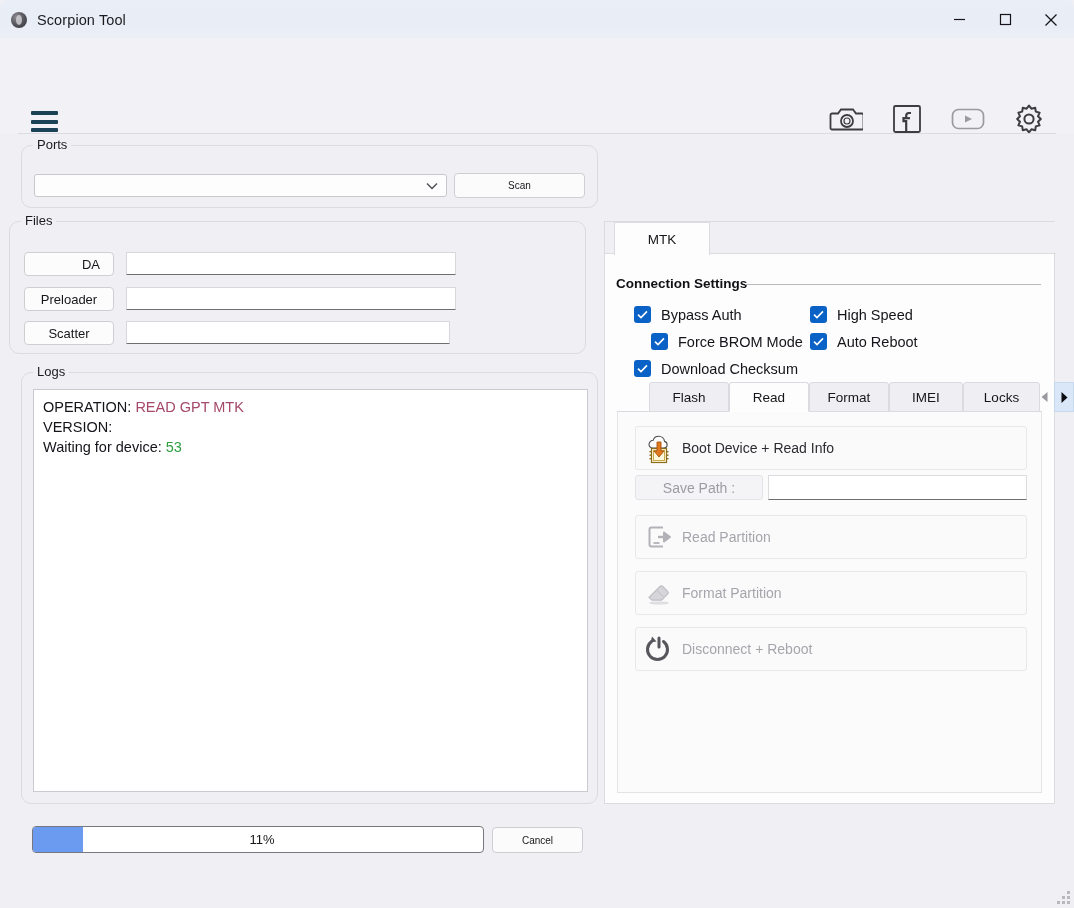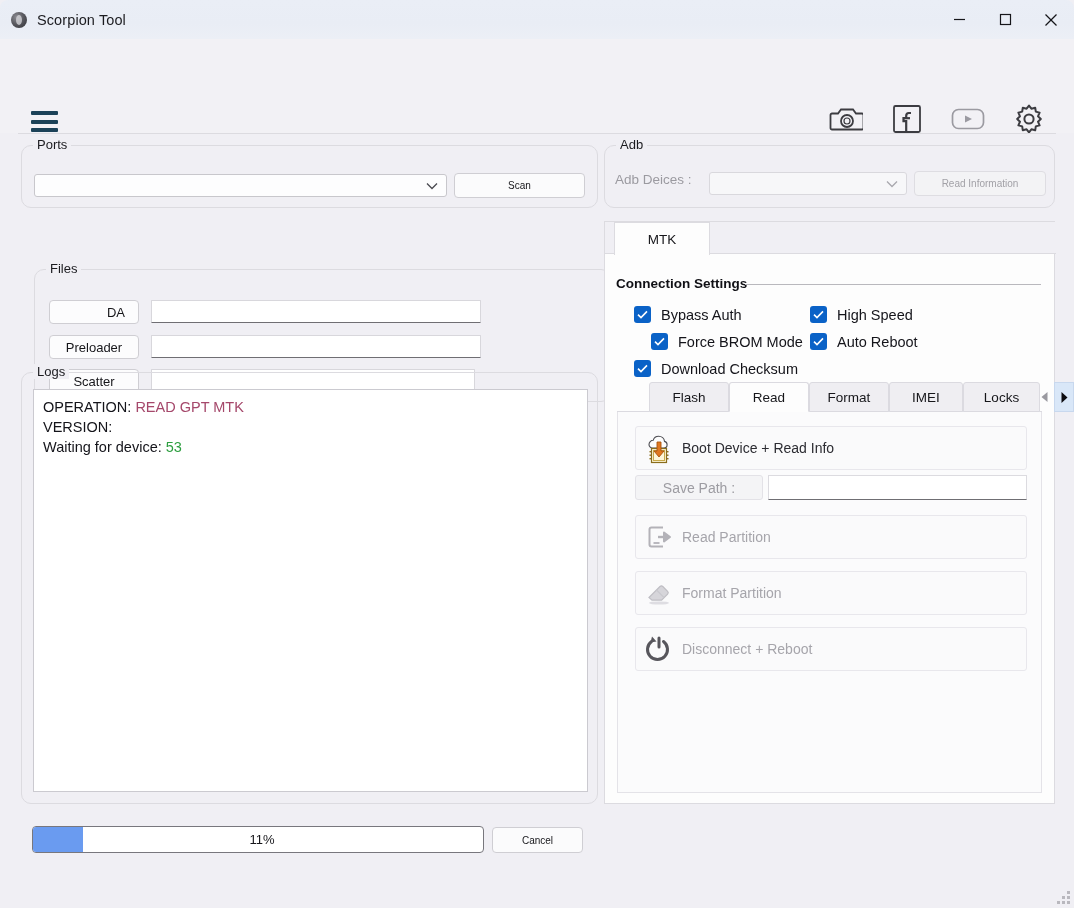--- a/index.html
+++ b/index.html
@@ -89,21 +89,21 @@
   #ports-combo { left: 12px; top: 28px; width: 413px; }
   .btn {
     position: absolute; background: #fbfbfc; border: 1px solid #cfced3;
     border-radius: 4px; height: 24px;
     display: flex; align-items: center; justify-content: center;
     font-size: 10px; color: #16161a;
   }
   #scan-btn { left: 432px; top: 27px; width: 131px; height: 25px; }
 
   
-  #files { left: 34px; top: 221px; width: 577px; height: 133px; margin-top: 48px; }
+  #files { left: 9px; top: 221px; width: 577px; height: 133px; }
   .file-btn {
     position: absolute; left: 14px; width: 90px; height: 24px;
     background: #fcfcfd; border: 1px solid #cfced3; border-radius: 4px;
     display: flex; align-items: center; justify-content: center;
     font-size: 13px; color: #16161a;
   }
   .file-input {
     position: absolute; left: 116px; background: #ffffff;
     border: 1px solid #d8d7dc; border-bottom: 1px solid #6f6e73;
     height: 23px; border-radius: 1px;
@@ -328,33 +328,20 @@
 
   <div class="group" id="logs">
     <div class="legend">Logs</div>
     <div class="logbox">
       <div class="logline"><span class="c-black">OPERATION:</span> <span class="c-red">READ GPT MTK</span></div>
       <div class="logline"><span class="c-black">VERSION:</span></div>
       <div class="logline"><span class="c-black">Waiting for device:</span> <span class="c-green">53</span></div>
     </div>
   </div>
 
-  <div class="group" id="adb">
-    <div class="legend">Adb</div>
-    <div class="adb-label">Adb Deices :</div>
-    <div class="combo" id="adb-combo">
-      <span style="padding-left:7px;font-size:13px;color:#9b9aa0"></span>
-      <span class="arrow">
-        <svg width="12" height="8" viewBox="0 0 12 8" fill="none" stroke="#a9a8ae" stroke-width="1.3">
-            <path d="M1 1.5L6 6.5L11 1.5"></path>
-          </svg>
-      </span>
-    </div>
-    <div class="btn" id="read-info-btn">Read Information</div>
-  </div>
 
   <div id="mtk-panel">
     <div class="mtk-tabstrip"></div>
     <div class="mtk-tab">MTK</div>
 
     <div class="cs-legend">Connection Settings</div>
     <div class="cs-line"></div>
 
     <div class="cb-row" style="left:29px; top:84px;">
       <span class="cb">

